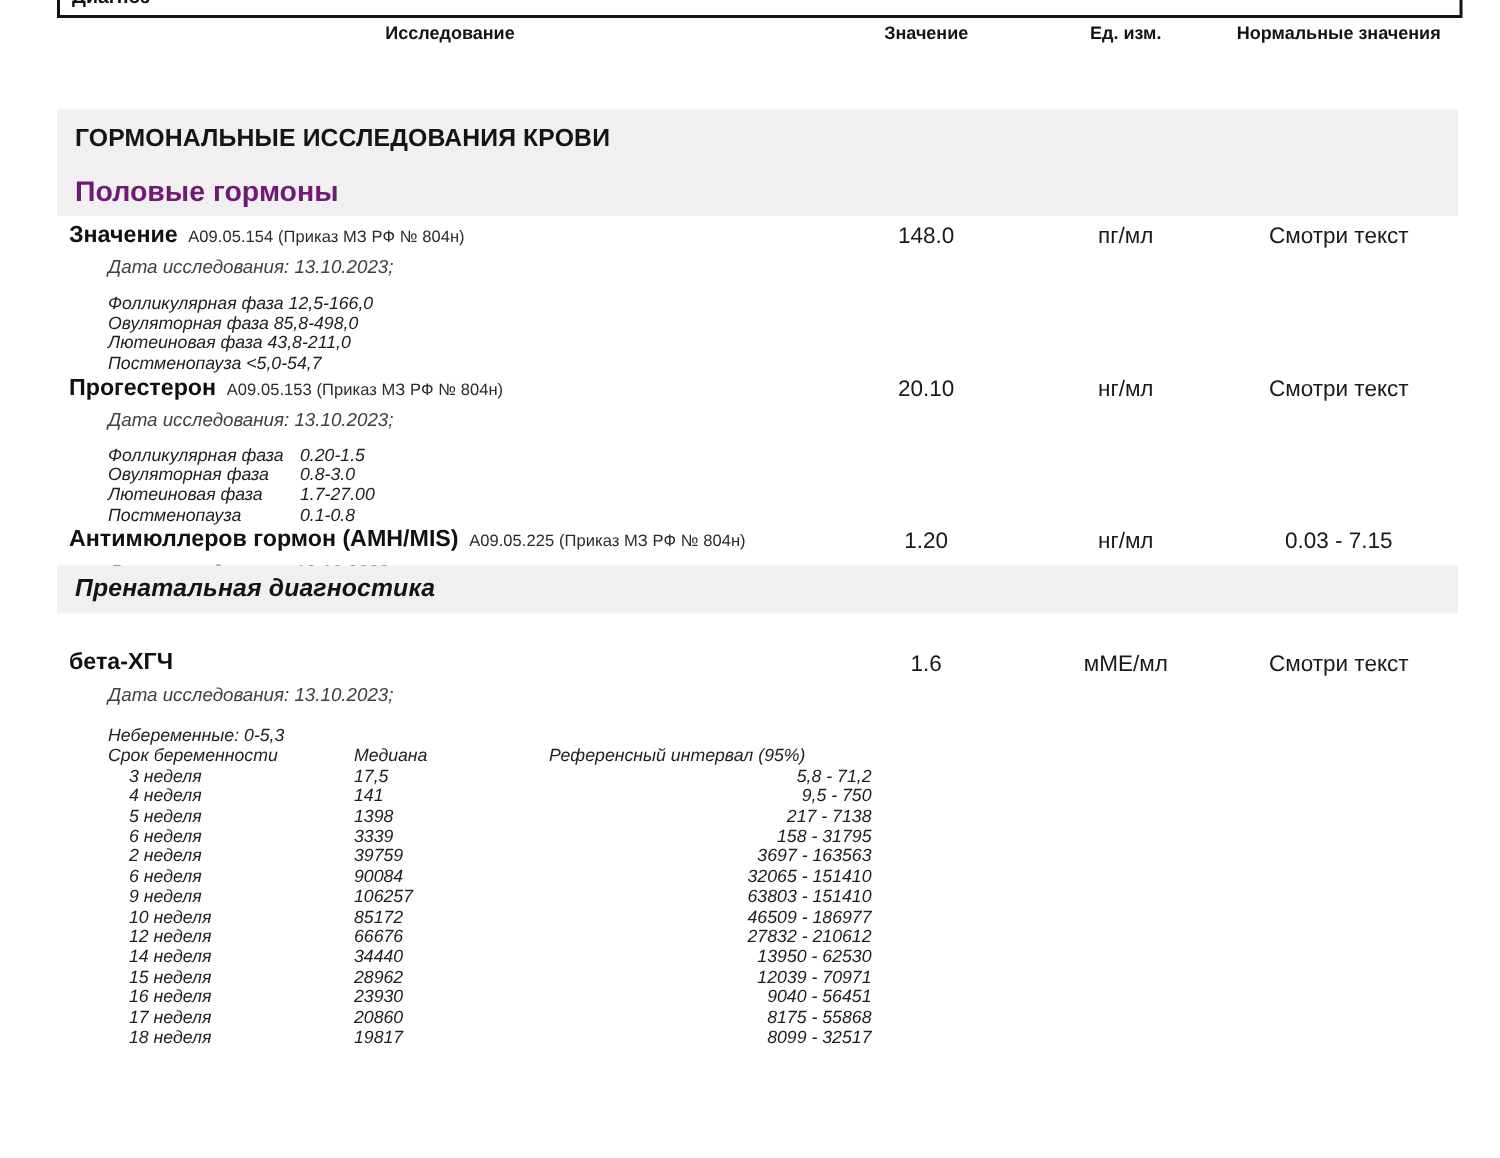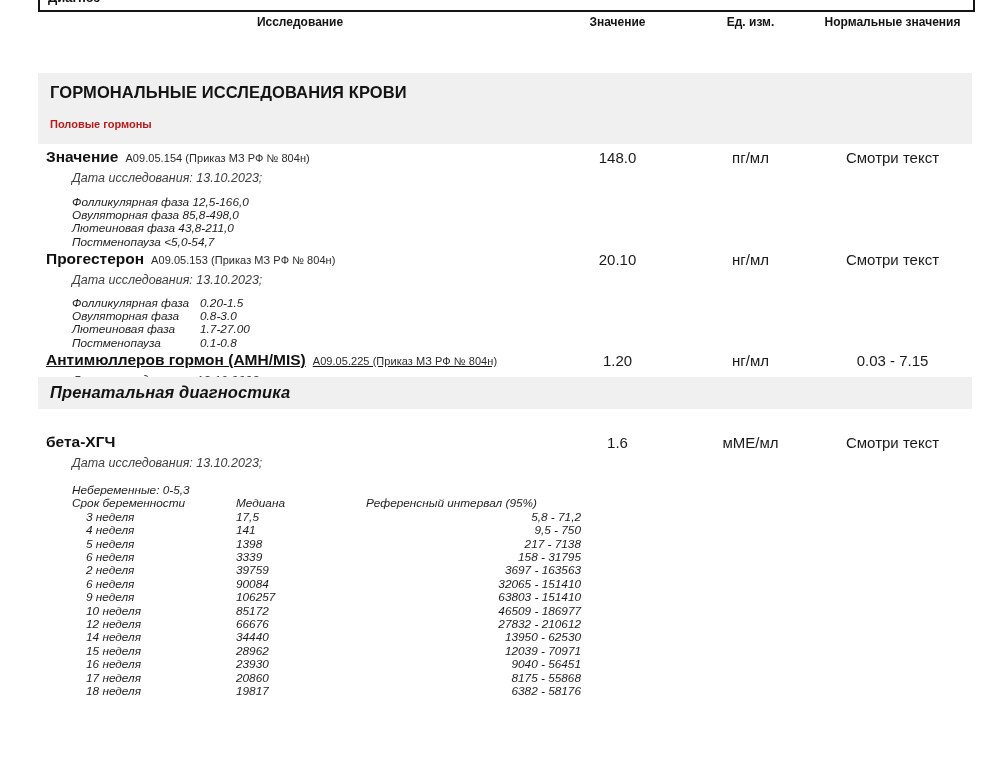--- a/index.html
+++ b/index.html
@@ -81,23 +81,23 @@
     font-size: 16.5px;
     font-weight: bold;
     letter-spacing: 0.1px;
     color: #141414;
     white-space: nowrap;
   }
   .band-title-minor {
     position: absolute;
     left: 12px;
     top: 45px;
-    font-size: 11px;
-    font-weight: bold;
-    color: #b91c1c;
+    font-size: 19px;
+    font-weight: bold;
+    color: #701a75;
     white-space: nowrap;
   }
   .band-prenatal .band-title-major { top: 6px; }
 
   
   .row {
     position: absolute;
     left: 0;
     width: 1000px;
   }
@@ -226,21 +226,21 @@
     <div class="meta-date" style="top:23px;">Дата исследования: 13.10.2023;</div>
     <div class="phase-block aligned" style="top:47px;">
       <div class="phase-line"><span class="ph-label">Фолликулярная фаза</span><span>0.20-1.5</span></div>
       <div class="phase-line"><span class="ph-label">Овуляторная фаза</span><span>0.8-3.0</span></div>
       <div class="phase-line"><span class="ph-label">Лютеиновая фаза</span><span>1.7-27.00</span></div>
       <div class="phase-line"><span class="ph-label">Постменопауза</span><span>0.1-0.8</span></div>
     </div>
   </div>
 
   <div class="row" style="top:351px;">
-    <div class="analyte-name" style="top:0px;text-decoration:underline;"><span>Антимюллеров гормон (АМН/MIS)</span><span class="analyte-code">A09.05.225 (Приказ МЗ РФ № 804н)</span></div>
+    <div class="analyte-name" style="top:0px;"><span>Антимюллеров гормон (АМН/MIS)</span><span class="analyte-code">A09.05.225 (Приказ МЗ РФ № 804н)</span></div>
     <div class="cell cell-value" style="top:1px;">1.20</div>
     <div class="cell cell-unit" style="top:1px;">нг/мл</div>
     <div class="cell cell-norm" style="top:1px;">0.03 - 7.15</div>
     <div class="meta-date" style="top:23px;">Дата исследования: 13.10.2023;</div>
   </div>
 
   <div class="band band-prenatal">
     <div class="band-title-major">Пренатальная диагностика</div>
   </div>
 
@@ -323,20 +323,20 @@
               <td class="c-ref">9040 - 56451</td>
             </tr>
             <tr>
               <td class="c-week">17 неделя</td>
               <td class="c-median">20860</td>
               <td class="c-ref">8175 - 55868</td>
             </tr>
             <tr>
               <td class="c-week">18 неделя</td>
               <td class="c-median">19817</td>
-              <td class="c-ref">6382 - 58176</td>
+              <td class="c-ref">8099 - 32517</td>
             </tr>
           </tbody>
       </table>
     </div>
   </div>
 
 </div>
 
 </body></html>

